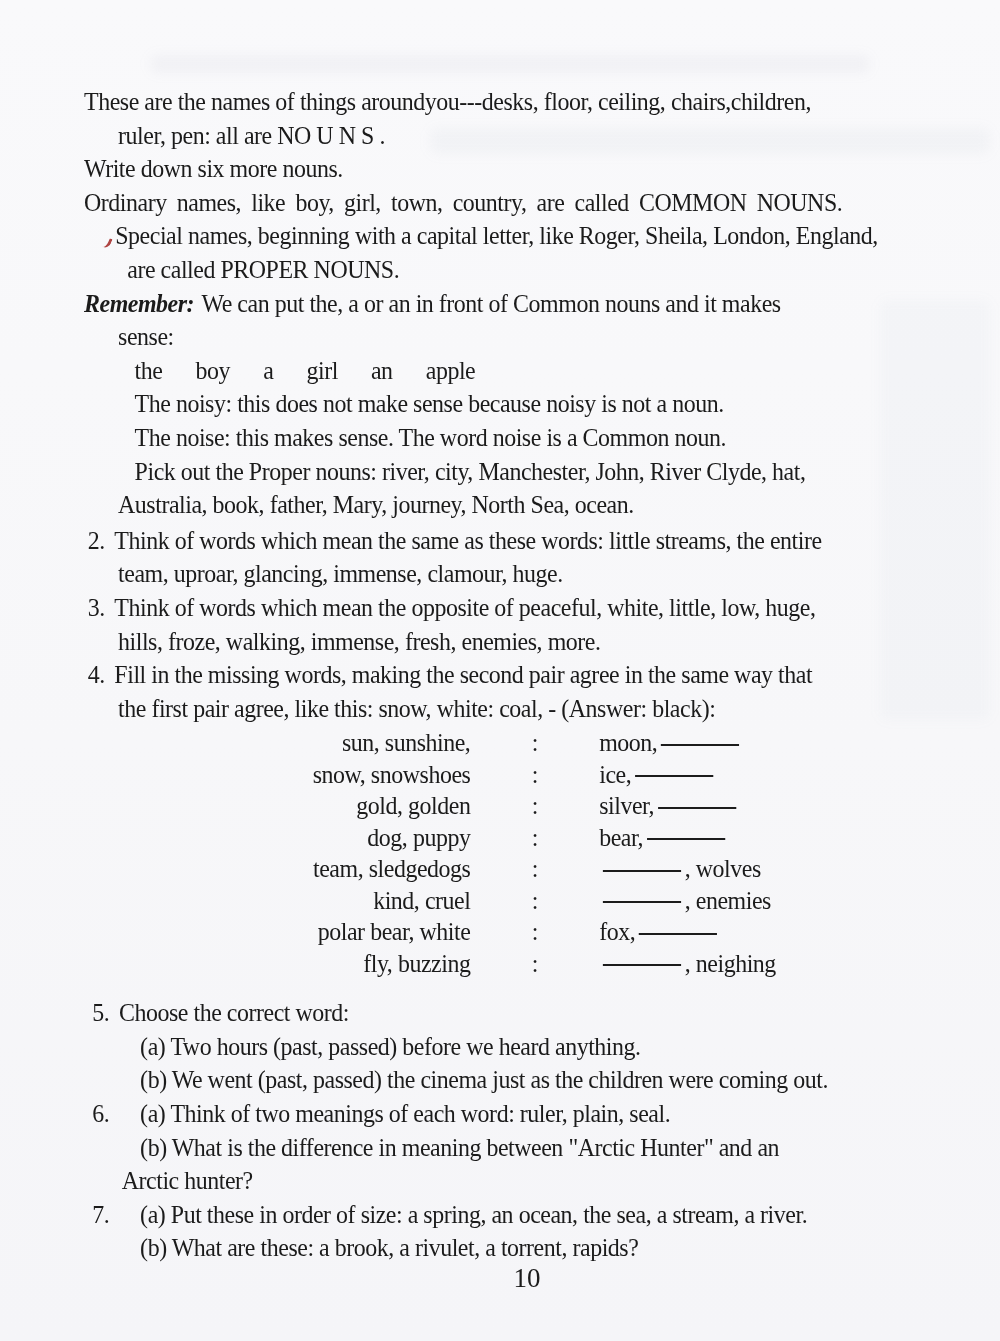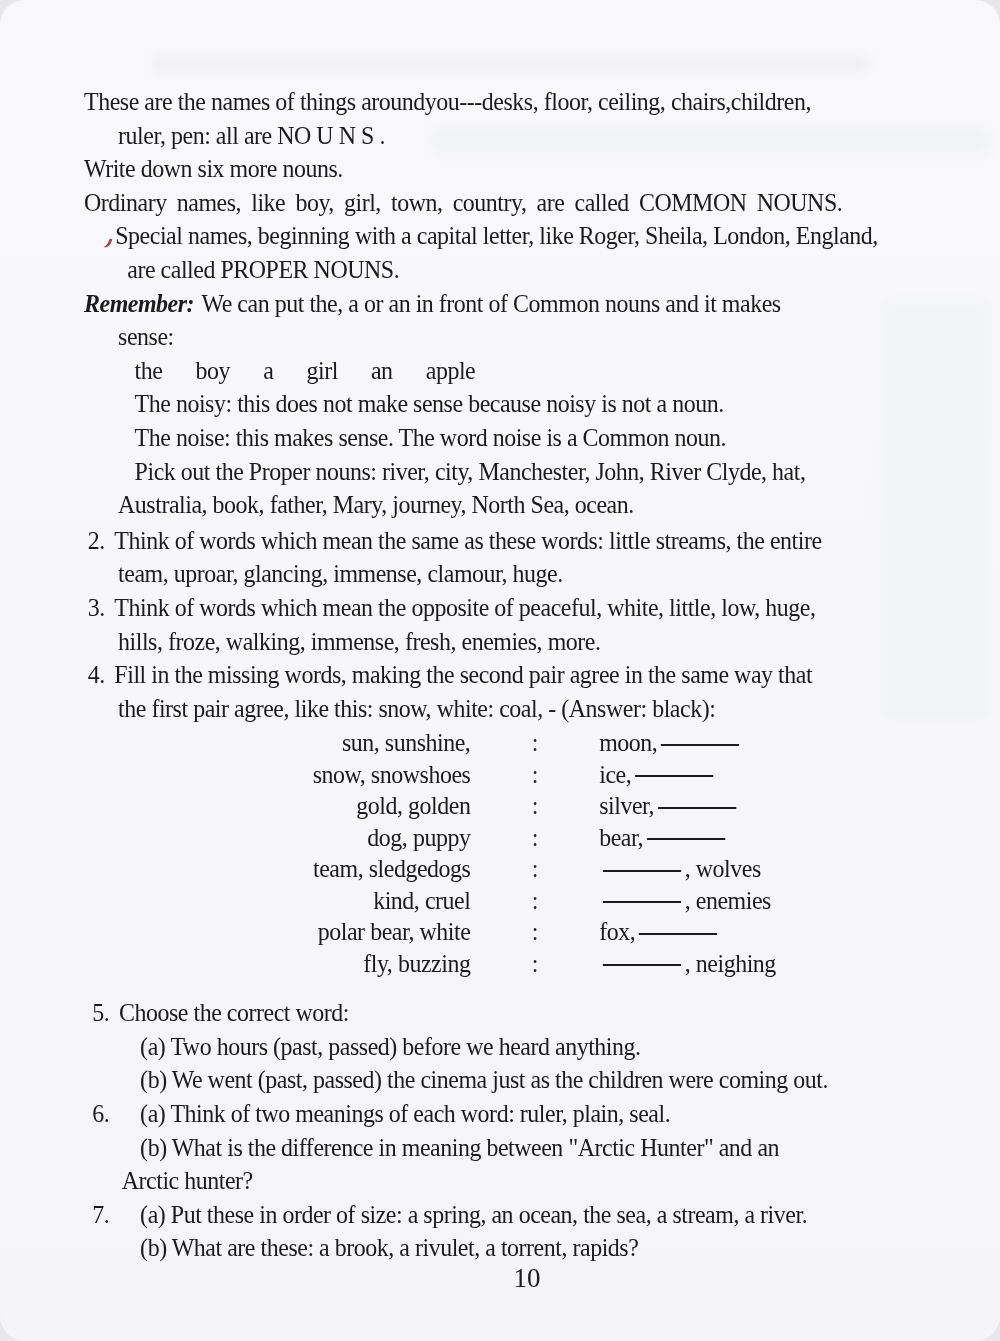--- a/index.html
+++ b/index.html
@@ -2,21 +2,20 @@
 <html><head>
 <meta charset="utf-8">
 <style>
   html,body { margin:0; padding:0; background:#e8e8ea; }
   .page {
     position:relative; width:1000px; height:1341px;
     background:linear-gradient(180deg,#f9f9fb 0%,#f7f7f9 55%,#f5f5f8 100%);
     overflow:hidden;
     font-family:"Liberation Serif","DejaVu Serif",serif;
     color:#1b1b1b;
-    border-radius:25px;
   }
   .bleed { position:absolute; background:rgba(135,145,170,0.07); filter:blur(6px); border-radius:8px; }
   .bleed.b1 { left:150px; top:55px;  width:720px; height:18px; }
   .bleed.b2 { left:430px; top:128px; width:560px; height:26px; background:rgba(135,145,170,0.06);}
   .bleed.b3 { left:880px; top:300px; width:110px; height:420px; background:rgba(135,145,170,0.04);}
   .content {
     position:absolute; left:84px; top:85px; width:1000px;
     transform:scaleX(0.92); transform-origin:0 0;
     font-size:26px; letter-spacing:-0.5px; line-height:33.6px;
     white-space:nowrap;

